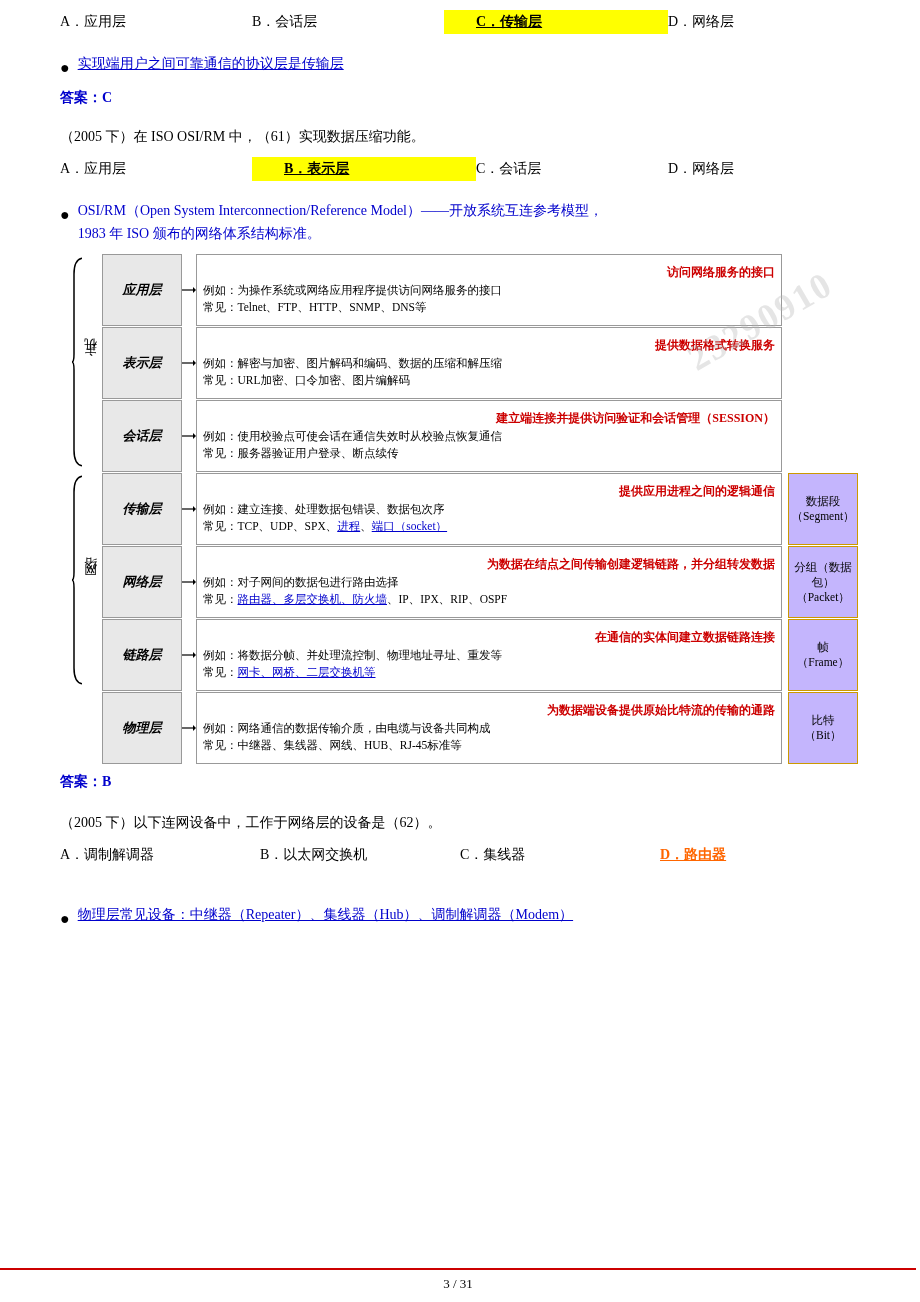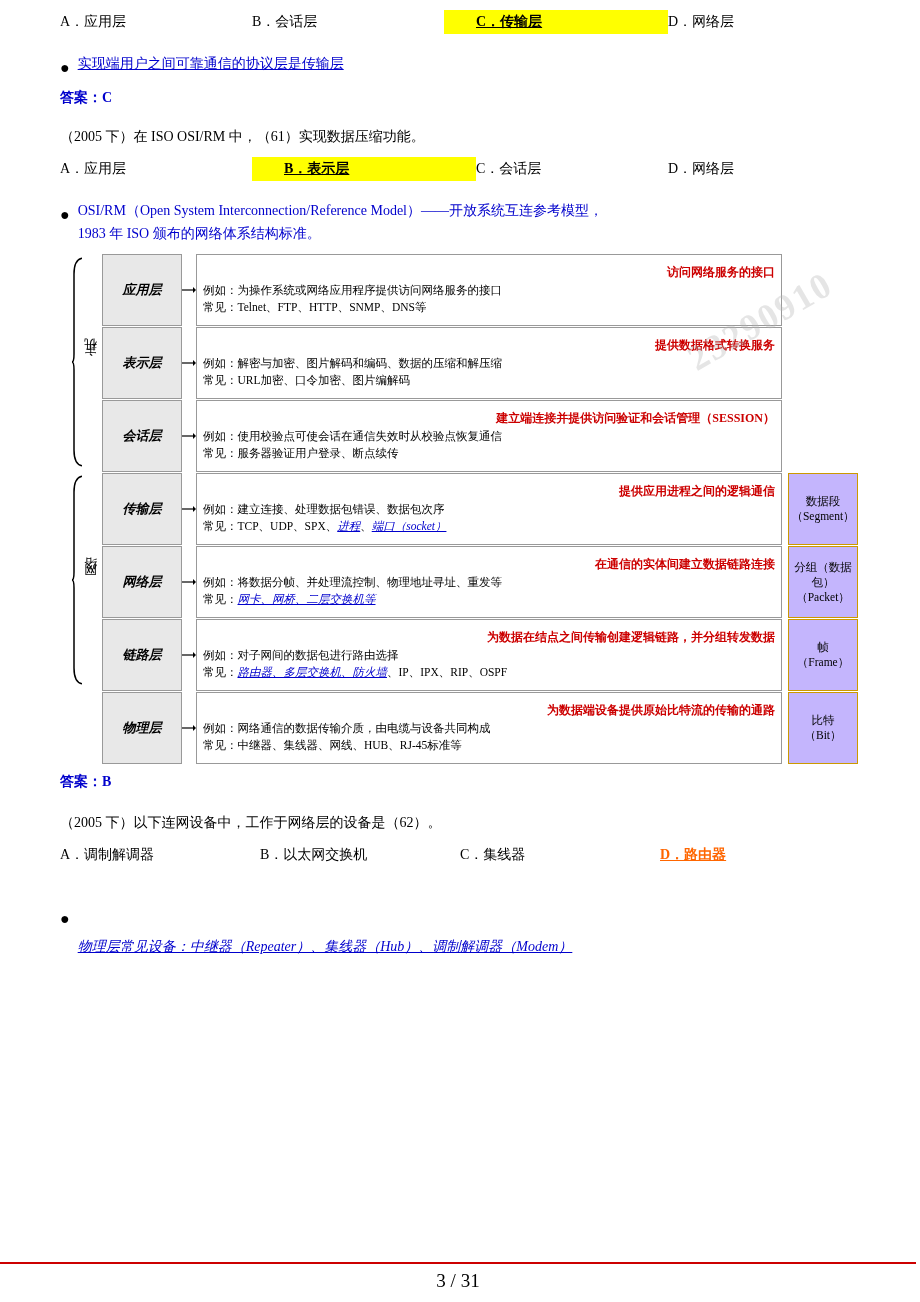--- a/index.html
+++ b/index.html
@@ -126,34 +126,33 @@
       top: 300px;
       right: 80px;
       font-size: 36px;
       color: rgba(180,180,180,0.35);
       transform: rotate(-30deg);
       pointer-events: none;
       z-index: 10;
       font-weight: bold;
       letter-spacing: 2px;
     }
-    .underline { text-decoration: underline; font-style: italic; }
+    .underline { text-decoration: underline; }
     .page-footer {
       position: absolute;
       bottom: 10px;
       left: 0; right: 4px;
       text-align: center;
-      font-size: 19px;
+      font-size: 13px;
       border-top: 2px solid #cc0000;
       padding-top: 6px;
       color: #000;
     }
     .keyword-blue {
       color: #0000cc;
-      margin-top: 32px;
     }
     .inline-highlight {
       background: #ffff00;
       font-weight: bold;
       text-decoration: underline;
       padding-left: 32px;
     }
     .inline-orange {
       color: #ff6600;
       font-weight: bold;
@@ -300,32 +299,32 @@
 
       <div class="osi-desc-cell" style="margin-bottom:1px;">
         <div class="osi-desc-title">提供应用进程之间的逻辑通信</div>
         <div>例如：建立连接、处理数据包错误、数据包次序</div>
         <div>
           常见：TCP、UDP、SPX、<span class="keyword-blue underline">进程</span>、<span class="keyword-blue underline">端口（socket）</span>
         </div>
       </div>
 
       <div class="osi-desc-cell" style="margin-bottom:1px;">
+        <div class="osi-desc-title">为数据在结点之间传输创建逻辑链路，并分组转发数据</div>
+        <div>例如：对子网间的数据包进行路由选择</div>
+        <div>
+          常见：<span class="keyword-blue underline">路由器、多层交换机、防火墙</span>、IP、IPX、RIP、OSPF
+        </div>
+      </div>
+
+      <div class="osi-desc-cell" style="margin-bottom:1px;">
         <div class="osi-desc-title">在通信的实体间建立数据链路连接</div>
         <div>例如：将数据分帧、并处理流控制、物理地址寻址、重发等</div>
         <div>
           常见：<span class="keyword-blue underline">网卡、网桥、二层交换机等</span>
-        </div>
-      </div>
-
-      <div class="osi-desc-cell" style="margin-bottom:1px;">
-        <div class="osi-desc-title">为数据在结点之间传输创建逻辑链路，并分组转发数据</div>
-        <div>例如：对子网间的数据包进行路由选择</div>
-        <div>
-          常见：<span class="keyword-blue underline">路由器、多层交换机、防火墙</span>、IP、IPX、RIP、OSPF
         </div>
       </div>
 
       <div class="osi-desc-cell">
         <div class="osi-desc-title">为数据端设备提供原始比特流的传输的通路</div>
         <div>例如：网络通信的数据传输介质，由电缆与设备共同构成</div>
         <div>常见：中继器、集线器、网线、HUB、RJ-45标准等</div>
       </div>
     </div>
 

